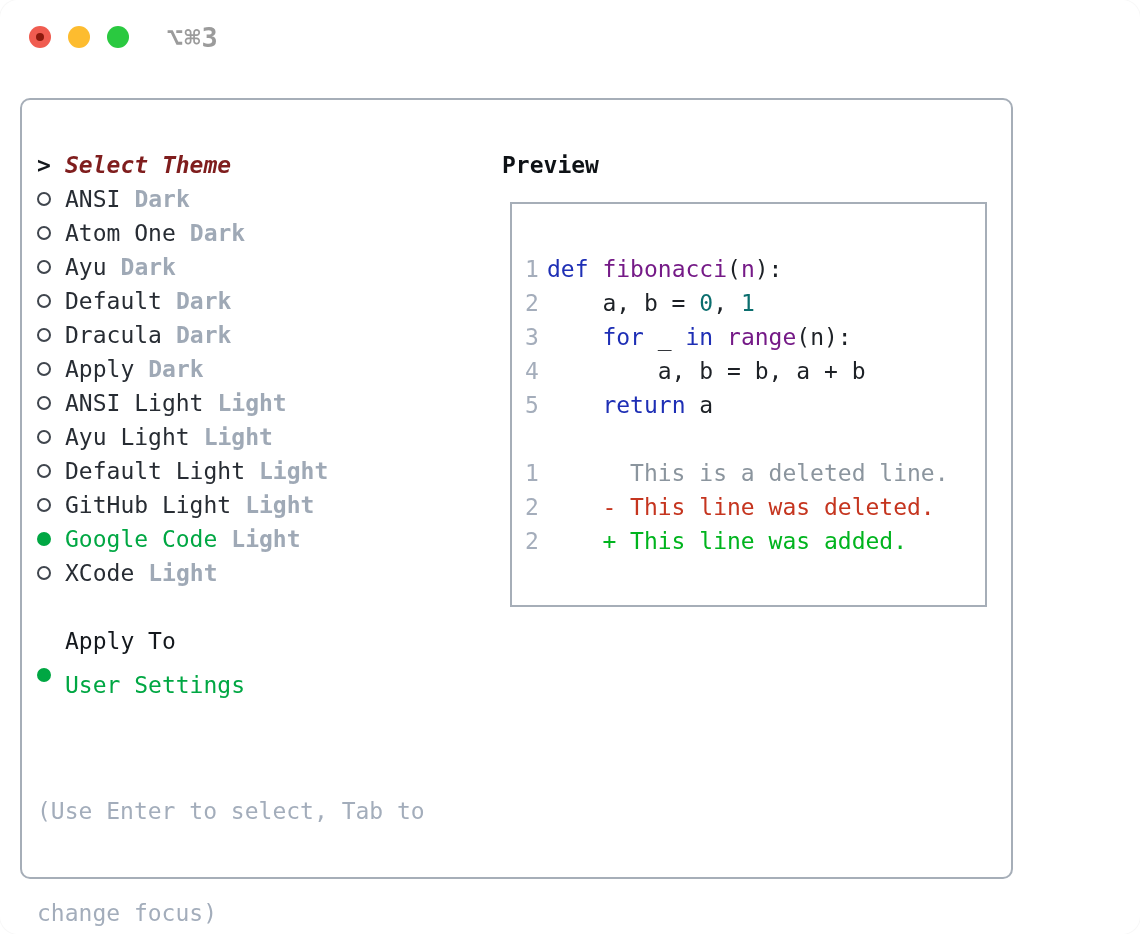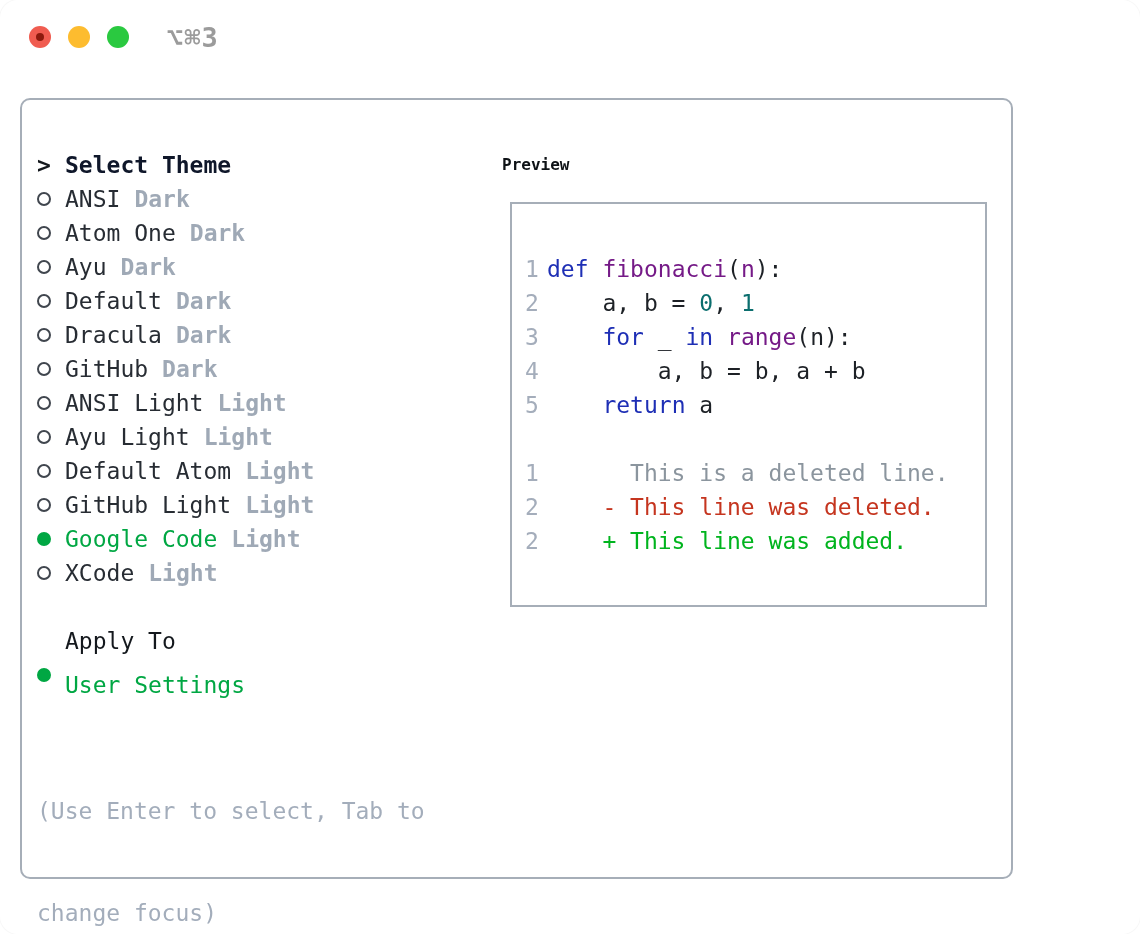--- a/index.html
+++ b/index.html
@@ -23,28 +23,28 @@
   
   .panel{
     position:absolute;left:20px;top:98px;width:993px;height:781px;
     border:2px solid #a6aeb8;border-radius:10px;box-sizing:border-box;background:#fff;
   }
   .left-col{position:absolute;left:15px;top:48px;}
   .row{display:flex;align-items:center;height:34px;font-size:23px;color:#272c33;white-space:pre;}
   .bullet{width:28px;flex:none;display:flex;align-items:center;}
   .circle{width:14px;height:14px;border:2px solid #40464e;border-radius:50%;box-sizing:border-box;background:transparent;}
   .prompt{font-weight:bold;color:#14181d;}
-  .heading-label{font-weight:bold;color:#0f172a;}
+  .heading-label{font-weight:bold;color:#7f1d1d;font-style:italic;}
   .suffix{color:#9fa9b6;margin-left:14px;font-weight:bold;}
   .apply-heading{margin-top:34px;}
   .hint{margin-top:34px;font-size:23px;line-height:34px;color:#a3adbb;white-space:pre;}
   
   .preview-title{
     position:absolute;left:480px;top:48px;height:34px;line-height:34px;
-    font-size:16px;font-weight:bold;color:#0e1216;
+    font-size:23px;font-weight:bold;color:#0e1216;
   }
   .preview-box{
     position:absolute;left:488px;top:102px;width:477px;height:405px;
     border:2px solid #a6aeb8;box-sizing:border-box;background:#fff;
     padding:48px 0 0 13px;overflow:hidden;
   }
   .cline{display:flex;align-items:center;height:34px;font-size:23px;white-space:pre;}
   .ln{width:22px;flex:none;}
   .blank-line{height:34px;}
 </style>
@@ -71,24 +71,24 @@
         </span>
         <span class="heading-label">Select Theme</span>
       </div>
 
       <div id="theme-list">
           <div class="row"><span class="bullet"><span class="circle"></span></span><span class="label">ANSI</span><span class="suffix">Dark</span></div>
           <div class="row"><span class="bullet"><span class="circle"></span></span><span class="label">Atom One</span><span class="suffix">Dark</span></div>
           <div class="row"><span class="bullet"><span class="circle"></span></span><span class="label">Ayu</span><span class="suffix">Dark</span></div>
           <div class="row"><span class="bullet"><span class="circle"></span></span><span class="label">Default</span><span class="suffix">Dark</span></div>
           <div class="row"><span class="bullet"><span class="circle"></span></span><span class="label">Dracula</span><span class="suffix">Dark</span></div>
-          <div class="row"><span class="bullet"><span class="circle"></span></span><span class="label">GitHub</span><span class="suffix">Dark</span></div>
+          <div class="row"><span class="bullet"><span class="circle"></span></span><span class="label">Apply</span><span class="suffix">Dark</span></div>
           <div class="row"><span class="bullet"><span class="circle"></span></span><span class="label">ANSI Light</span><span class="suffix">Light</span></div>
           <div class="row"><span class="bullet"><span class="circle"></span></span><span class="label">Ayu Light</span><span class="suffix">Light</span></div>
-          <div class="row"><span class="bullet"><span class="circle"></span></span><span class="label">Default Atom</span><span class="suffix">Light</span></div>
+          <div class="row"><span class="bullet"><span class="circle"></span></span><span class="label">Default Light</span><span class="suffix">Light</span></div>
           <div class="row"><span class="bullet"><span class="circle"></span></span><span class="label">GitHub Light</span><span class="suffix">Light</span></div>
           <div class="row"><span class="bullet"><span class="circle" style="background: rgb(0, 167, 67); border-color: rgb(0, 167, 67);"></span></span><span class="label" style="color: rgb(0, 167, 67);">Google Code</span><span class="suffix">Light</span></div>
           <div class="row"><span class="bullet"><span class="circle"></span></span><span class="label">XCode</span><span class="suffix">Light</span></div>
         </div>
 
       <div class="row apply-heading">
         <span class="bullet"></span>
         <span style="color:#14181d;text-align:center;">Apply To</span>
       </div>
 

